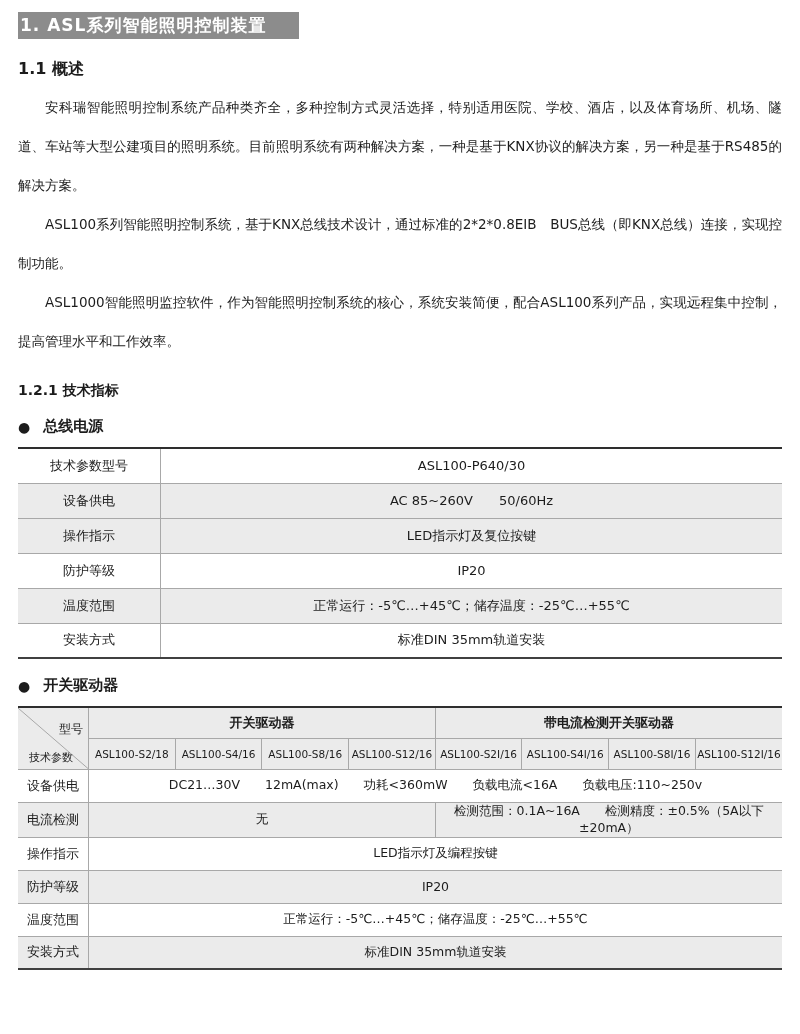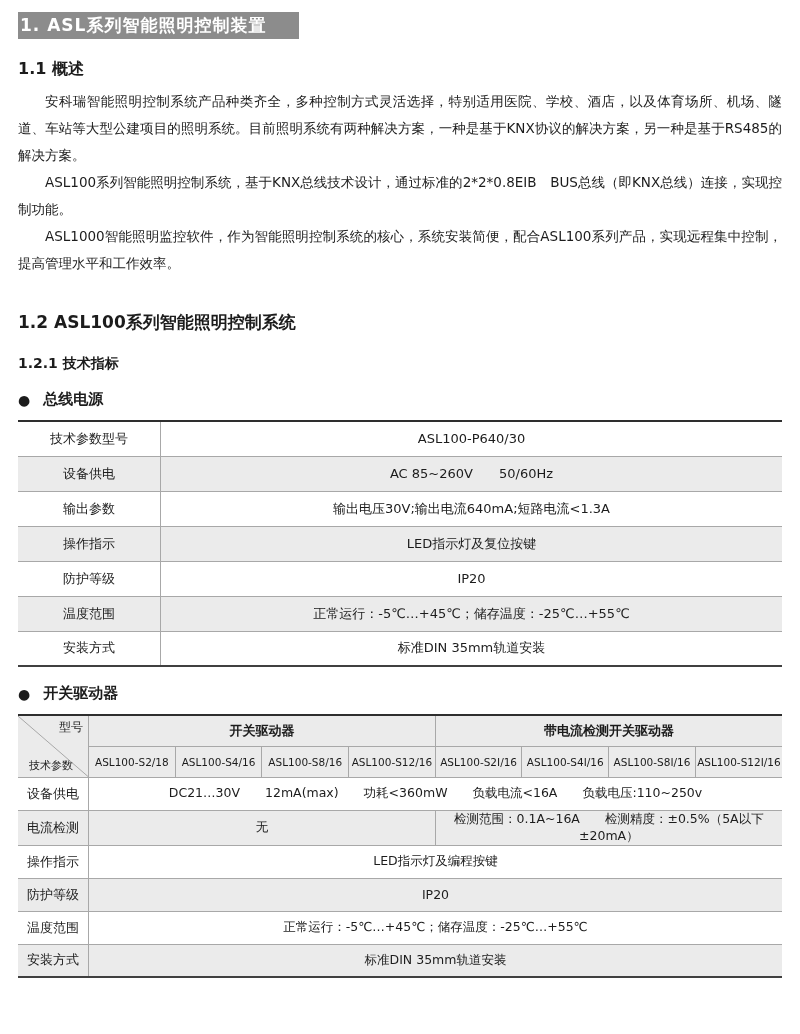--- a/index.html
+++ b/index.html
@@ -8,21 +8,21 @@
   .page{box-sizing:border-box;width:800px;height:1034px;padding:12px 18px 0 18px;}
 
   .doc-title{font-size:26px;font-weight:bold;margin:6px 0 16px 0;letter-spacing:2px;}
 
   .section-bar{box-sizing:border-box;background:#8c8c8c;color:#ffffff;
        font-size:17px;font-weight:bold;height:27px;line-height:27px;
        padding:0 2px;width:281px;letter-spacing:1px;}
 
   .overview-heading{font-size:16px;font-weight:bold;margin:20px 0 8px 0;}
 
-  .paras p{font-size:13.5px;line-height:27px;margin:0;text-indent:2em;text-align:justify;}
+  .paras p{font-size:13.5px;line-height:39px;margin:0;text-indent:2em;text-align:justify;}
 
   .s12-heading{font-size:17px;font-weight:bold;margin:34px 0 0 0;}
   .s121-heading{font-size:14px;font-weight:bold;margin:21px 0 0 0;}
 
   .bullet-line{display:flex;align-items:center;gap:13px;font-size:15px;
        font-weight:bold;margin:17px 0 11px 0;}
   .bullet-line .dot{font-size:14px;line-height:1;}
 
   table{border-collapse:collapse;width:764px;table-layout:fixed;
         border-top:2px solid #2e2e2e;border-bottom:2px solid #404040;}
@@ -34,21 +34,21 @@
   .t1 tr{height:35px;}
   .t1 th{width:134px;border-right:1px solid #a8a8a8;font-size:13px;}
   .t1 td{font-size:13px;}
   .t1 tr + tr th,.t1 tr + tr td{border-top:1px solid #a8a8a8;}
 
   
   .t2 tr.hdr{height:31px;background:#ebebeb;}
   .t2 tr.data{height:33px;}
   .t2 .diag{width:70px;position:relative;border-right:1px solid #a8a8a8;padding:0;}
   .t2 .diag svg{position:absolute;left:0;top:0;width:100%;height:100%;display:block;}
-  .t2 .diag .c-top{position:absolute;top:3px;right:5px;font-size:12px;}
+  .t2 .diag .c-top{position:absolute;top:13px;right:5px;font-size:12px;}
   .t2 .diag .c-bot{position:absolute;bottom:4px;left:11px;font-size:11px;}
   .t2 .group{font-size:13px;font-weight:bold;}
   .t2 .group.first{border-right:1px solid #a8a8a8;}
   .t2 .model{font-size:10.5px;border-top:1px solid #a8a8a8;
              border-right:1px solid #a8a8a8;white-space:nowrap;padding:0 1px;}
   .t2 .model:last-child{border-right:none;}
   .t2 tr.data th{font-size:13px;border-right:1px solid #a8a8a8;border-top:1px solid #a8a8a8;}
   .t2 tr.data td{font-size:12.5px;border-top:1px solid #a8a8a8;}
   .t2 tr.data td + td{border-left:1px solid #a8a8a8;}
 </style>
@@ -63,41 +63,36 @@
   </div>
 
   <h2 class="overview-heading">1.1 概述</h2>
 
   <div class="paras" id="paras">
       <p>安科瑞智能照明控制系统产品种类齐全，多种控制方式灵活选择，特别适用医院、学校、酒店，以及体育场所、机场、隧道、车站等大型公建项目的照明系统。目前照明系统有两种解决方案，一种是基于KNX协议的解决方案，另一种是基于RS485的解决方案。</p>
       <p>ASL100系列智能照明控制系统，基于KNX总线技术设计，通过标准的2*2*0.8EIB　BUS总线（即KNX总线）连接，实现控制功能。</p>
       <p>ASL1000智能照明监控软件，作为智能照明控制系统的核心，系统安装简便，配合ASL100系列产品，实现远程集中控制，提高管理水平和工作效率。</p>
     </div>
 
-  <h2 class="s12-heading">1.2 ASL100系列智能照明控制系统</h2>
   <h3 class="s121-heading">1.2.1 技术指标</h3>
 
   <div class="bullet-line">
     <span class="dot">●</span>
     <span>总线电源</span>
   </div>
 
   <table class="t1" id="t1">
       <tbody>
         <tr>
           <th>技术参数型号</th>
           <td>ASL100-P640/30</td>
         </tr>
         <tr class="alt">
           <th>设备供电</th>
           <td>AC 85~260V　　50/60Hz</td>
-        </tr>
-        <tr>
-          <th>输出参数</th>
-          <td>输出电压30V;输出电流640mA;短路电流&lt;1.3A</td>
         </tr>
         <tr class="alt">
           <th>操作指示</th>
           <td>LED指示灯及复位按键</td>
         </tr>
         <tr>
           <th>防护等级</th>
           <td>IP20</td>
         </tr>
         <tr class="alt">

